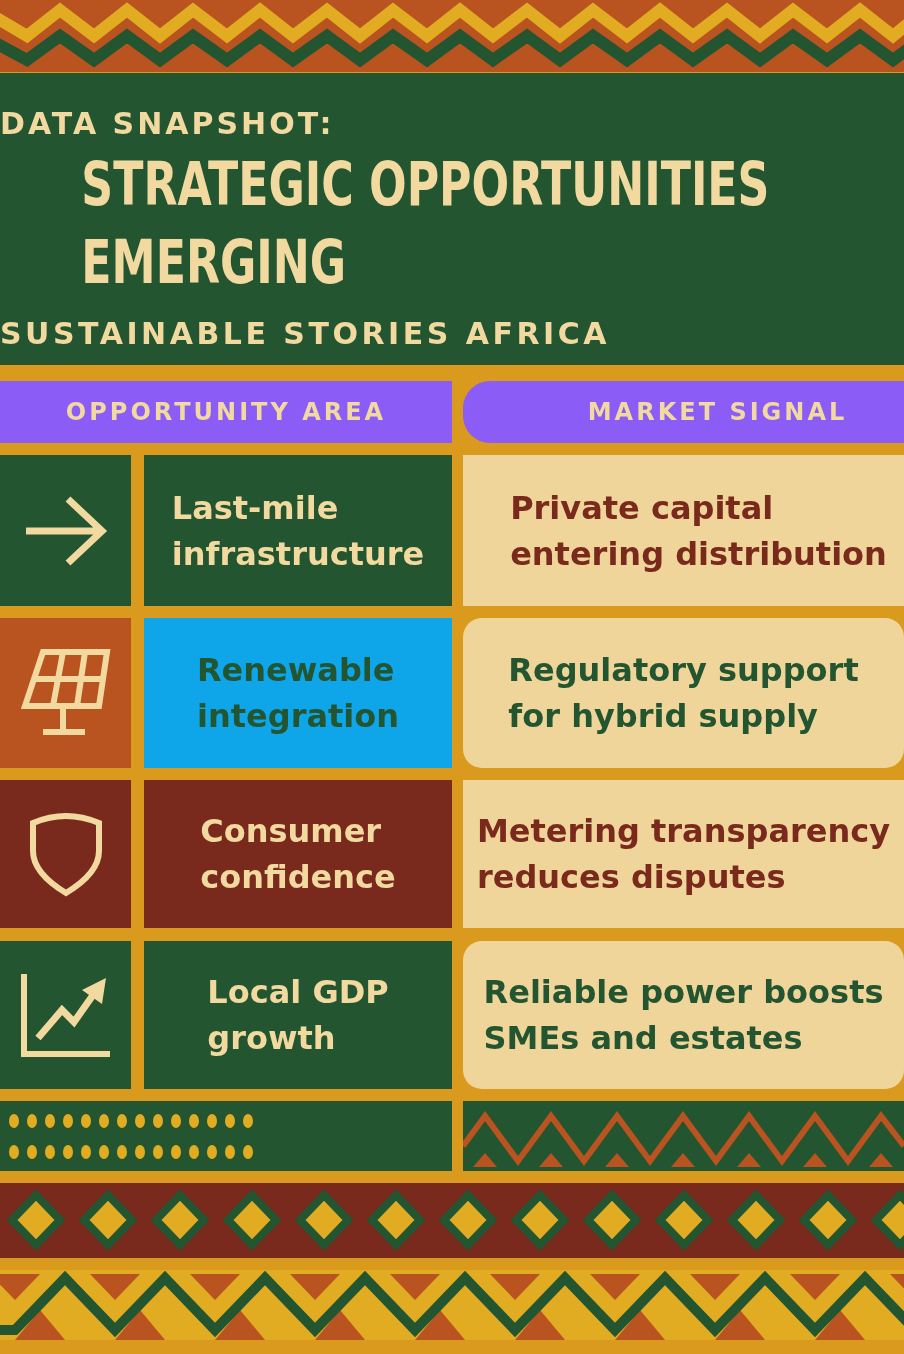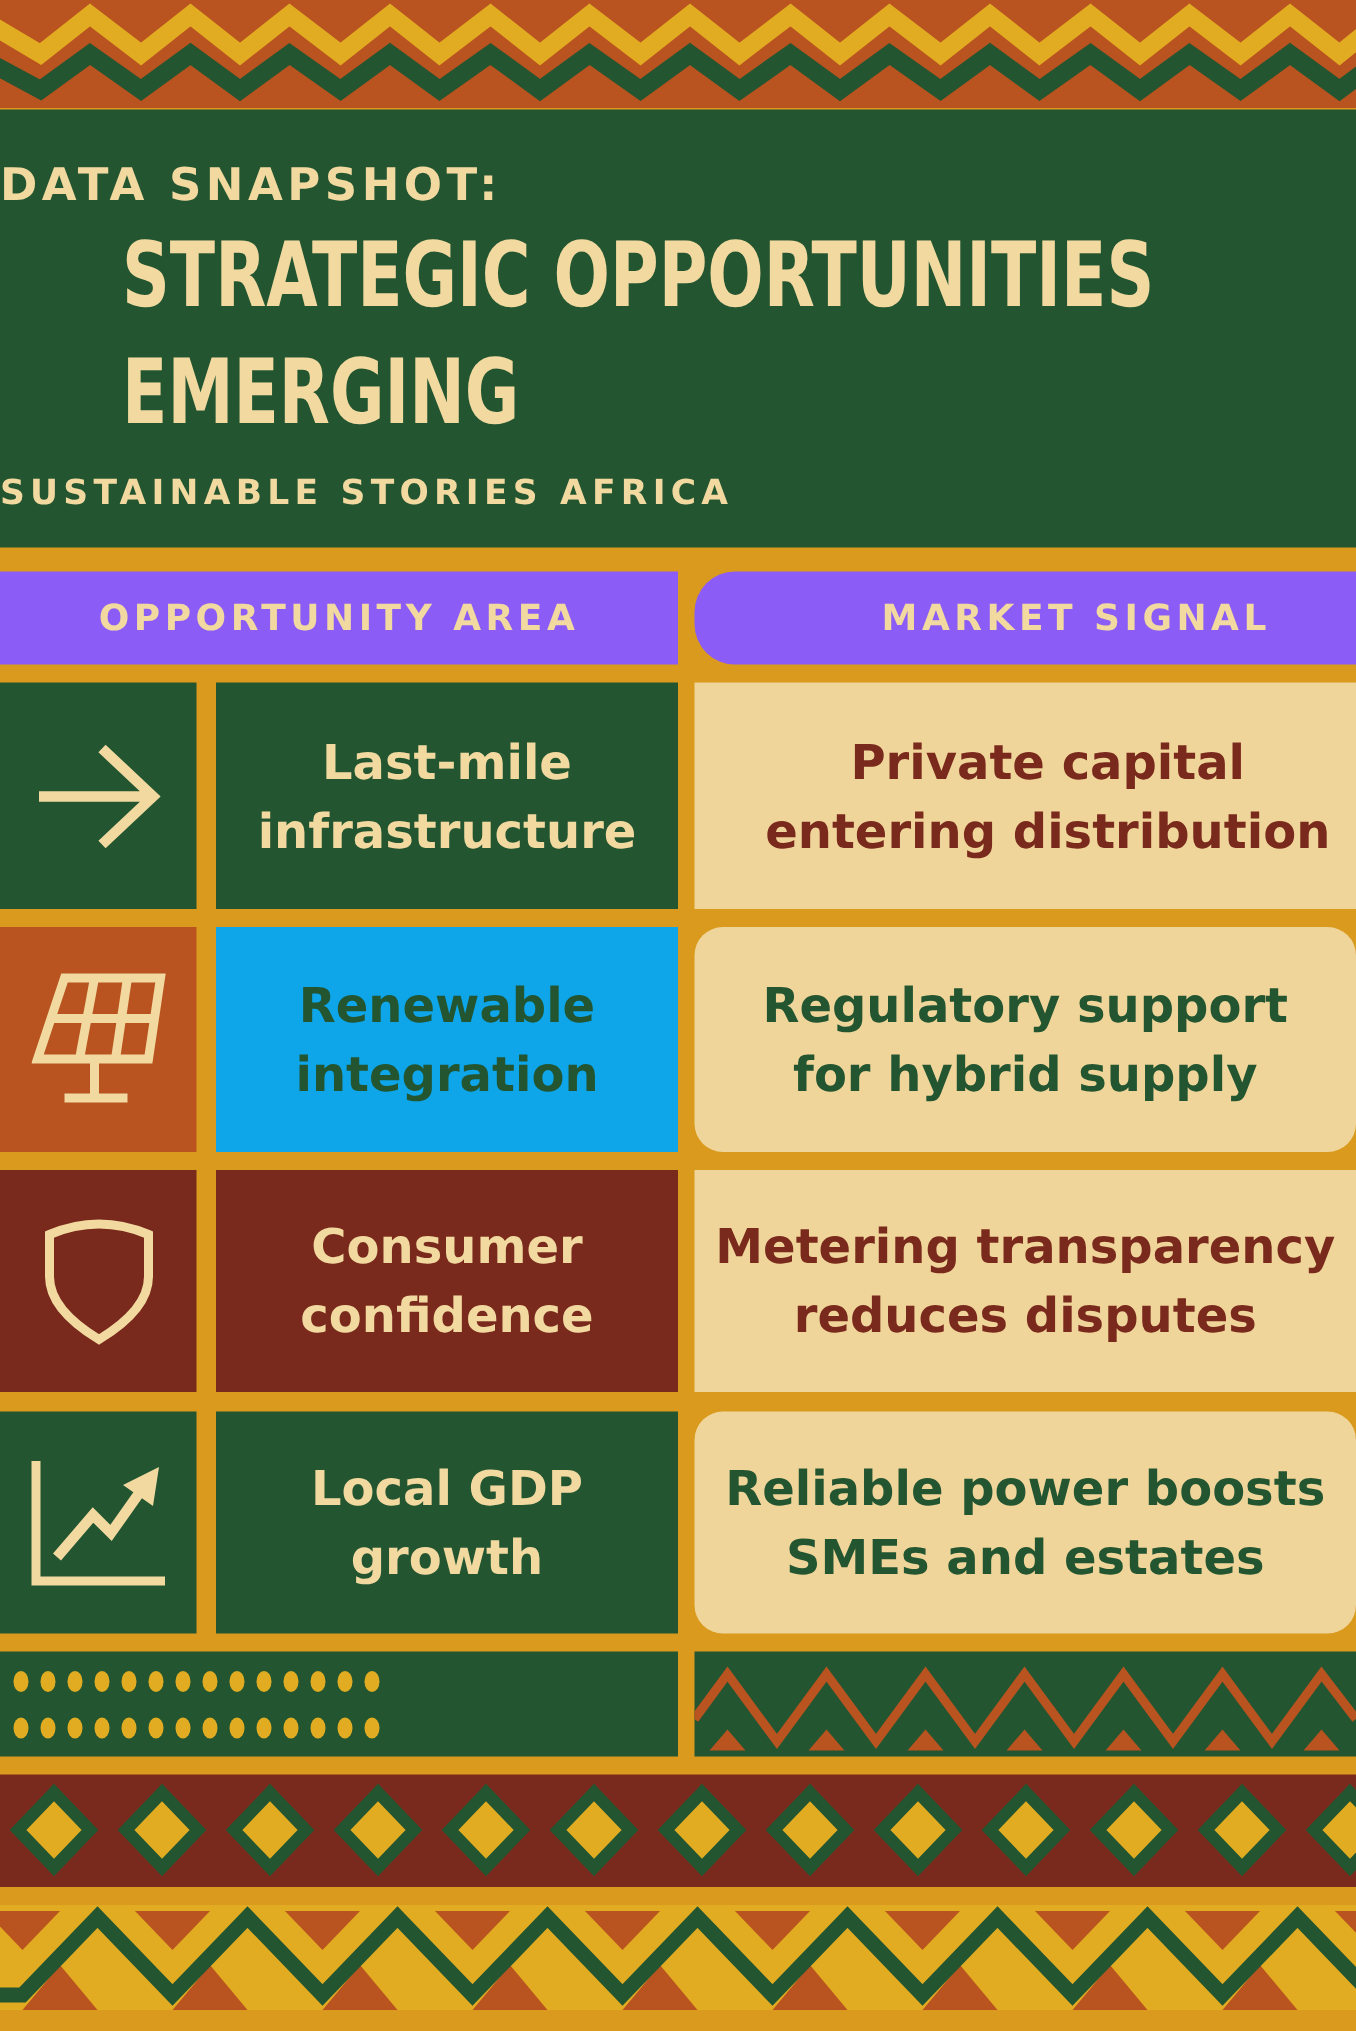--- a/index.html
+++ b/index.html
@@ -3,23 +3,23 @@
 <meta charset="utf-8">
 <style>
   html,body{margin:0;padding:0;}
   body{width:904px;height:1354px;overflow:hidden;background:#d99a1e;font-family:"DejaVu Sans",sans-serif;position:relative;}
   .abs{position:absolute;}
   
   #top-band{left:0;top:0;width:904px;height:72px;background:#b9531f;}
   #header{left:0;top:73px;width:904px;height:292px;background:#235531;text-align:center;color:#f1d9a0;}
   .kicker{position:absolute;left:0;width:904px;top:106px;font-family:"DejaVu Sans",sans-serif;font-weight:bold;font-size:30px;letter-spacing:3px;color:#f1d9a0;}
   .title{position:absolute;left:0;width:904px;font-family:"DejaVu Sans Condensed","DejaVu Sans",sans-serif;font-weight:bold;font-size:60px;letter-spacing:0px;color:#f1d9a0;transform:scaleX(0.82);transform-origin:center;line-height:64px;}
-  .subtitle{position:absolute;left:0;width:904px;top:316px;font-weight:bold;font-size:23px;letter-spacing:3.5px;color:#f1d9a0;}
+  .subtitle{position:absolute;left:0;width:904px;top:316px;font-weight:bold;font-size:30px;letter-spacing:3.5px;color:#f1d9a0;}
   .hdr-cell{background:#8b5cf6;color:#f1d9a0;font-weight:bold;font-size:24px;letter-spacing:3px;display:flex;align-items:center;justify-content:center;}
-  .cell{display:flex;align-items:center;justify-content:center;text-align:center;font-weight:bold;font-size:32px;line-height:46px;}
+  .cell{display:flex;align-items:center;justify-content:center;text-align:left;font-weight:bold;font-size:32px;line-height:46px;}
   .green{background:#235531;color:#f1d9a0;}
   .rust{background:#b9531f;color:#f1d9a0;}
   .maroon{background:#7a2a1d;color:#f1d9a0;}
   .gold{background:#0ea5e9;color:#235531;}
   .cream{background:#f0d59a;}
   .txt-maroon{color:#7a2a1d;}
   .txt-green{color:#235531;border-radius:19px;}
   .icon svg{display:block;}
 </style>
 </head>

